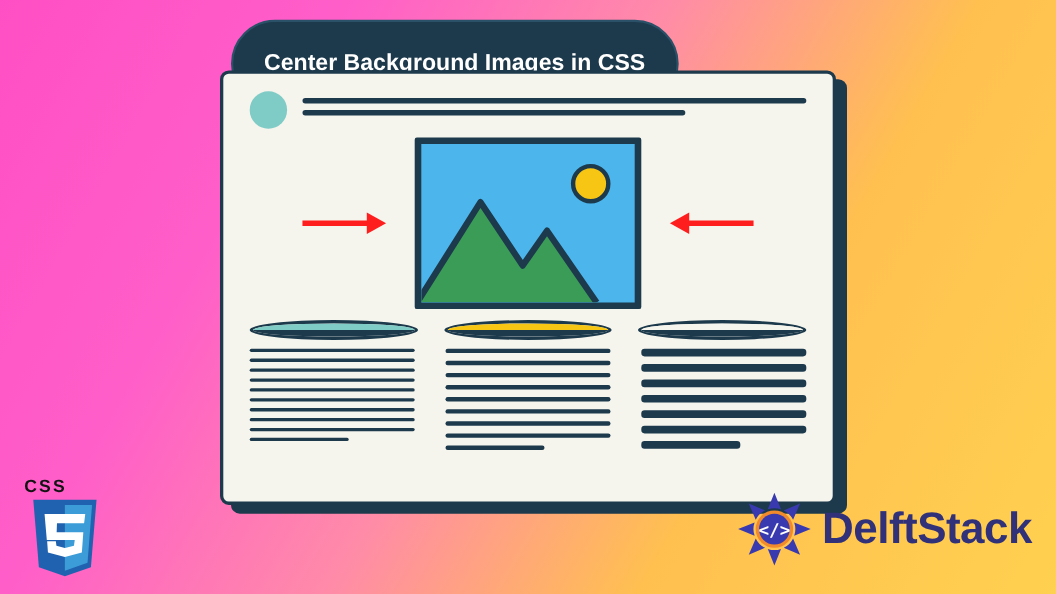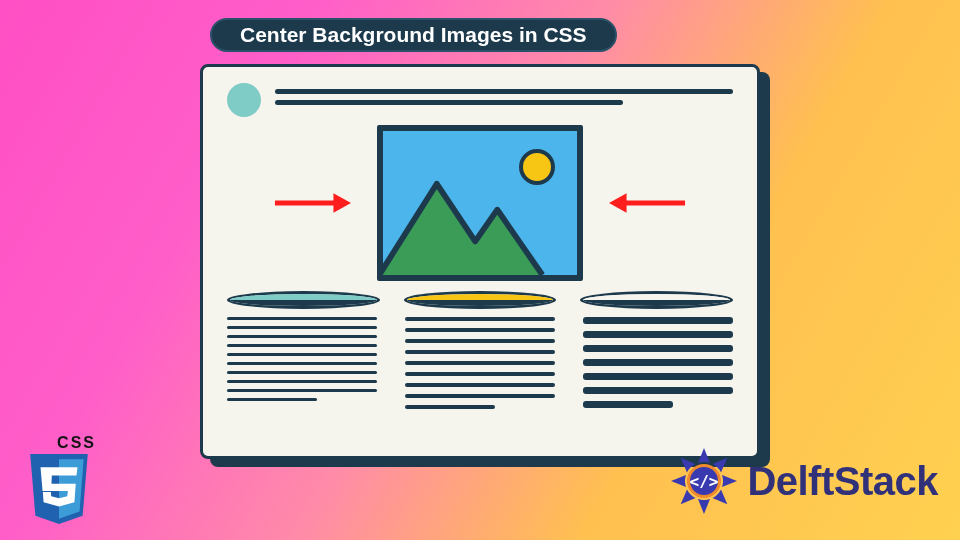--- a/index.html
+++ b/index.html
@@ -10,21 +10,21 @@
       background: linear-gradient(120deg, #ff4fc4 0%, #ff5ec9 25%, #ff8ba8 48%, #ffc050 70%, #ffd150 100%);
       position: relative;
       font-family: Arial, Helvetica, sans-serif;
     }
     .badge {
       position: absolute;
       top: 18px;
       left: 210px;
       background: #1d3a4c;
       color: #ffffff;
-      padding: 3px 28px;
+      padding: 26px 28px;
       border-radius: 999px;
       font-size: 21px;
       font-weight: 600;
       border: 2px solid #2a5168;
     }
     .window-shadow {
       position: absolute;
       top: 72px;
       left: 210px;
       width: 560px;
@@ -74,21 +74,21 @@
     .lens.white::before { content:""; position:absolute; inset:0; height:50%; background:#f5f4ed; }
     .cols { display: flex; gap: 28px; }
     .col { flex: 1; }
     .thin { height: 3px; background: #1d3a4c; border-radius: 2px; margin-bottom: 6px; }
     .thin.s { width: 60%; }
     .med { height: 4px; background: #1d3a4c; border-radius: 2px; margin-bottom: 7px; }
     .med.s { width: 60%; }
     .thk { height: 7px; background: #1d3a4c; border-radius: 3px; margin-bottom: 7px; }
     .thk.s { width: 60%; }
     
-    .css3-logo { position: absolute; left: 22px; bottom: 12px; width: 74px; text-align: right; }
+    .css3-logo { position: absolute; left: 22px; bottom: 12px; width: 74px; text-align: left; }
     .css3-logo .label { font-size: 16px; font-weight: 900; letter-spacing: 2px; color: #131313; margin-bottom: 2px; }
     .shield { width: 74px; height: 74px; position: relative; }
     .shield svg { width: 100%; height: 100%; }
     
     .delft { position: absolute; right: 22px; bottom: 24px; display: flex; align-items: center; gap: 8px; }
     .delft .mandala { width: 70px; height: 70px; }
     .delft .text { font-size: 40px; font-weight: 600; color: #31317a; letter-spacing: -0.5px; }
   </style>
 </head>
 <body>

